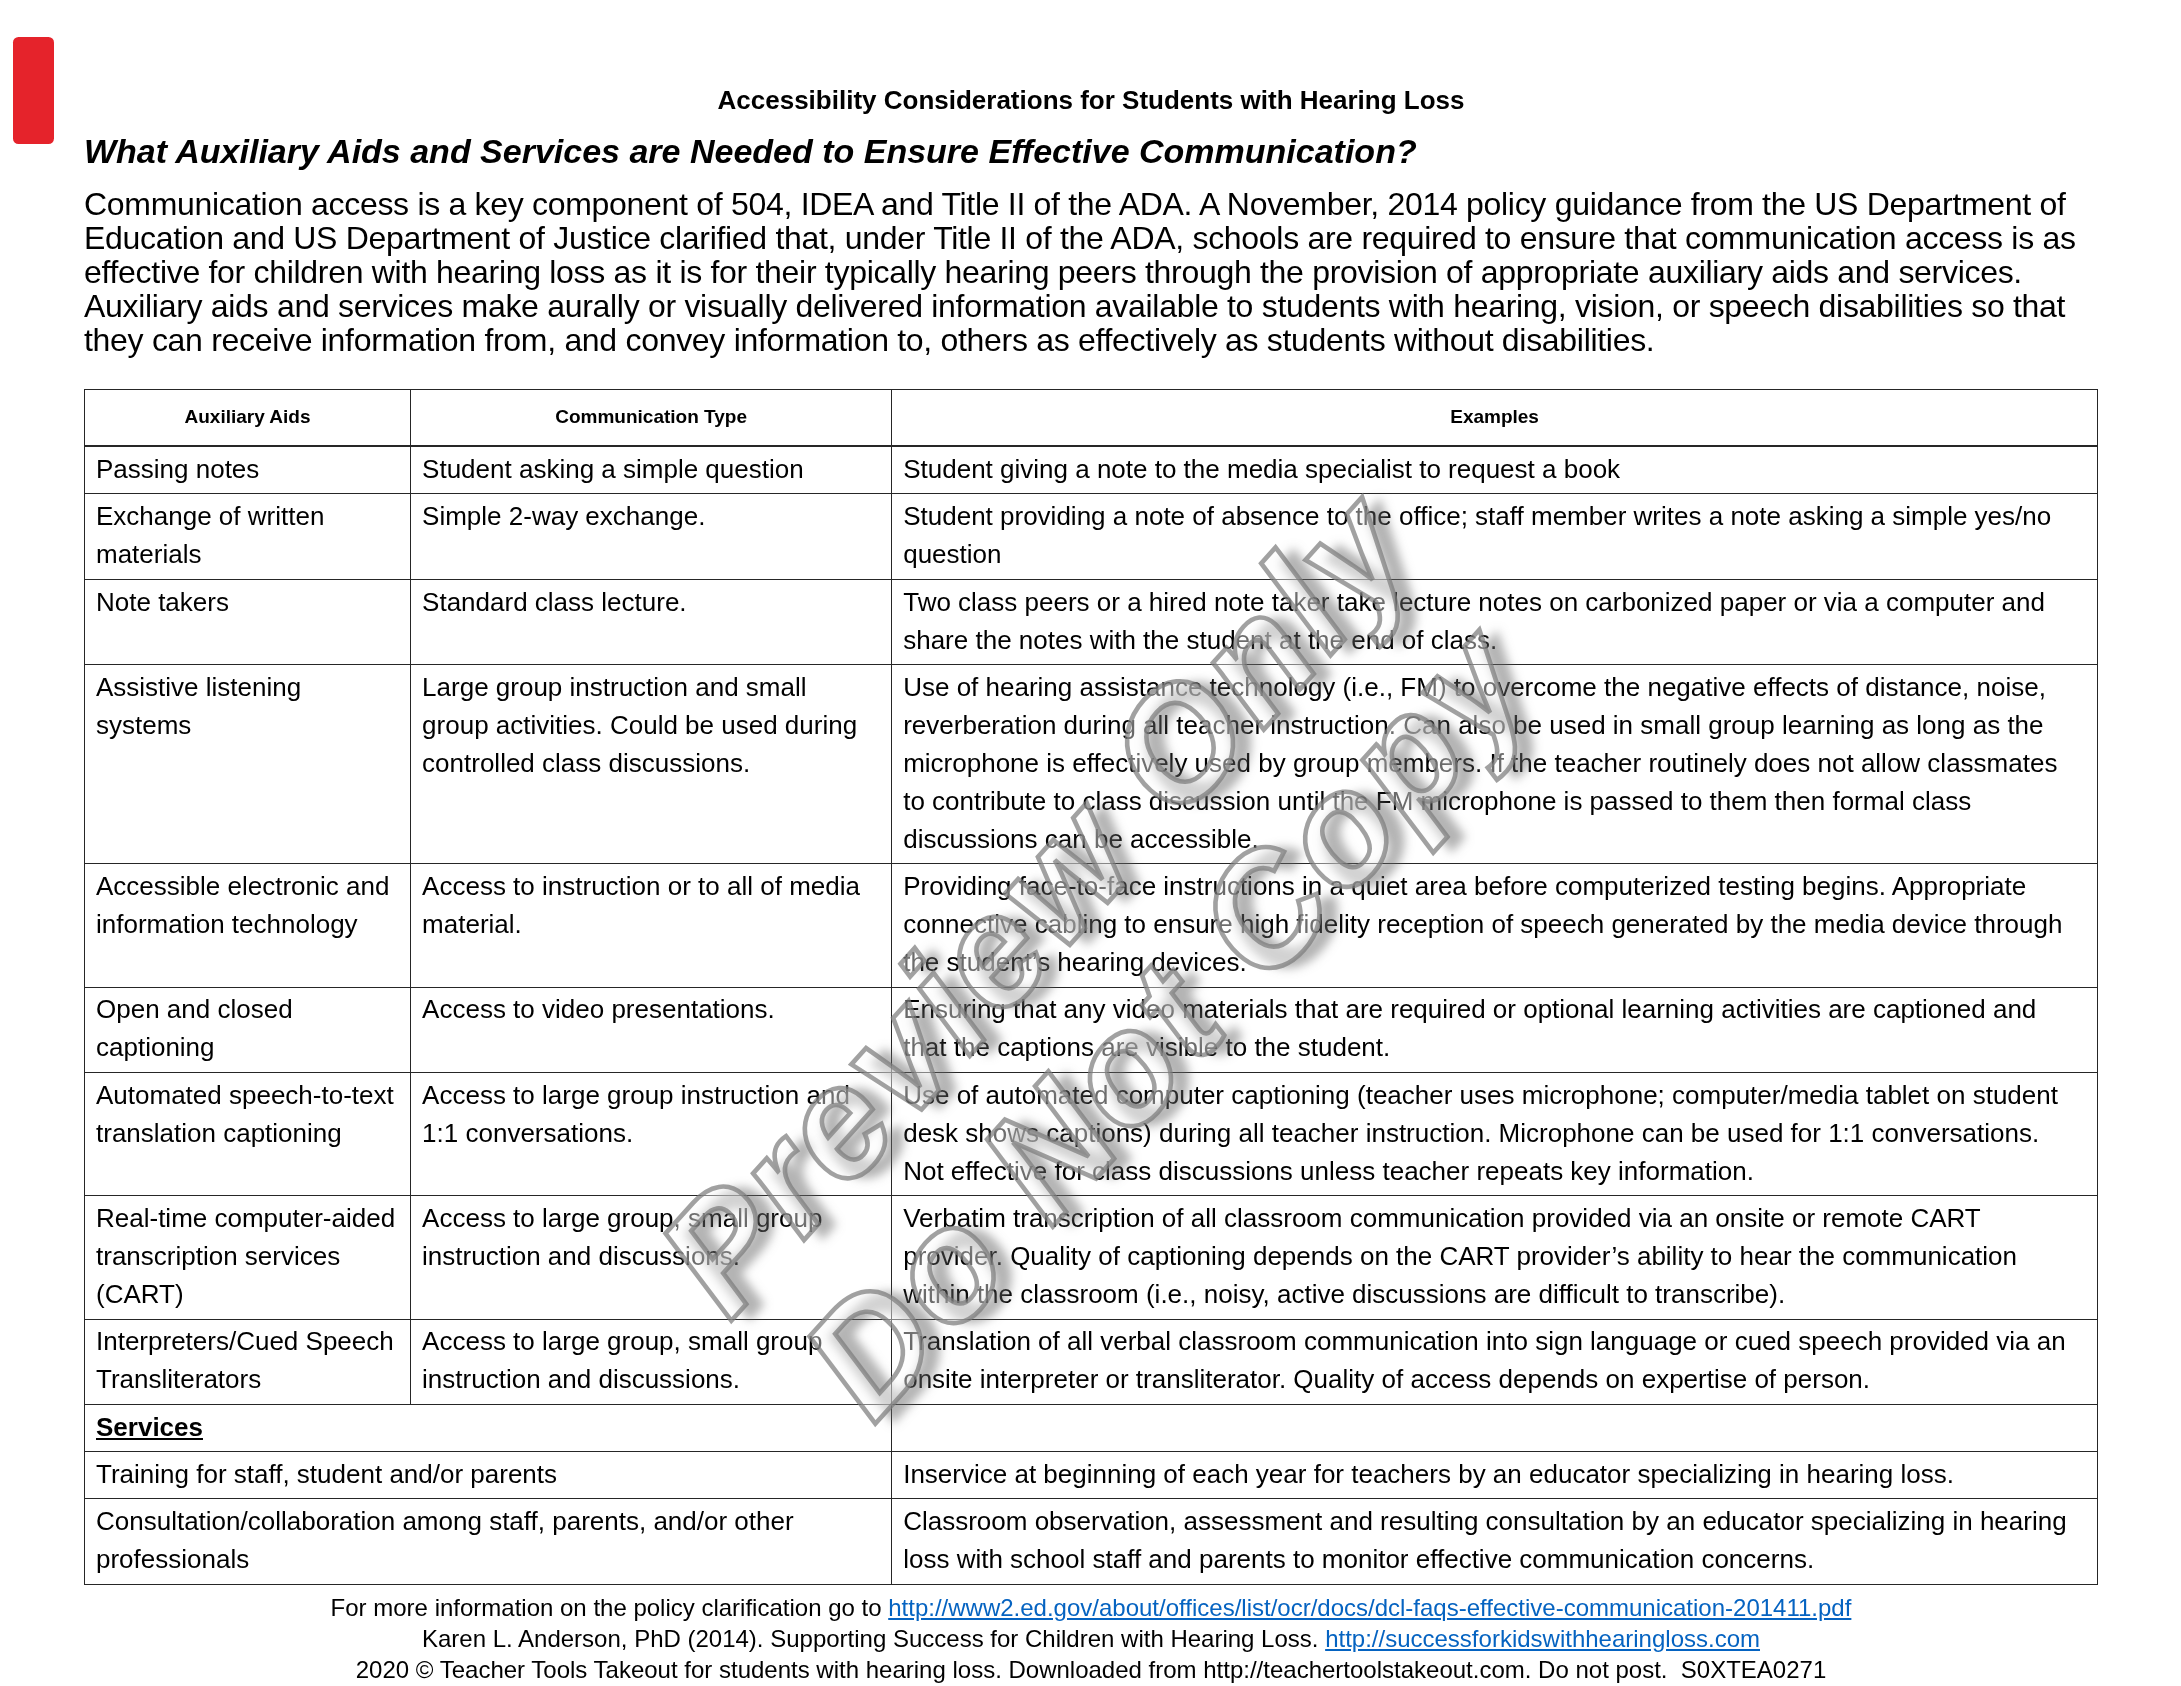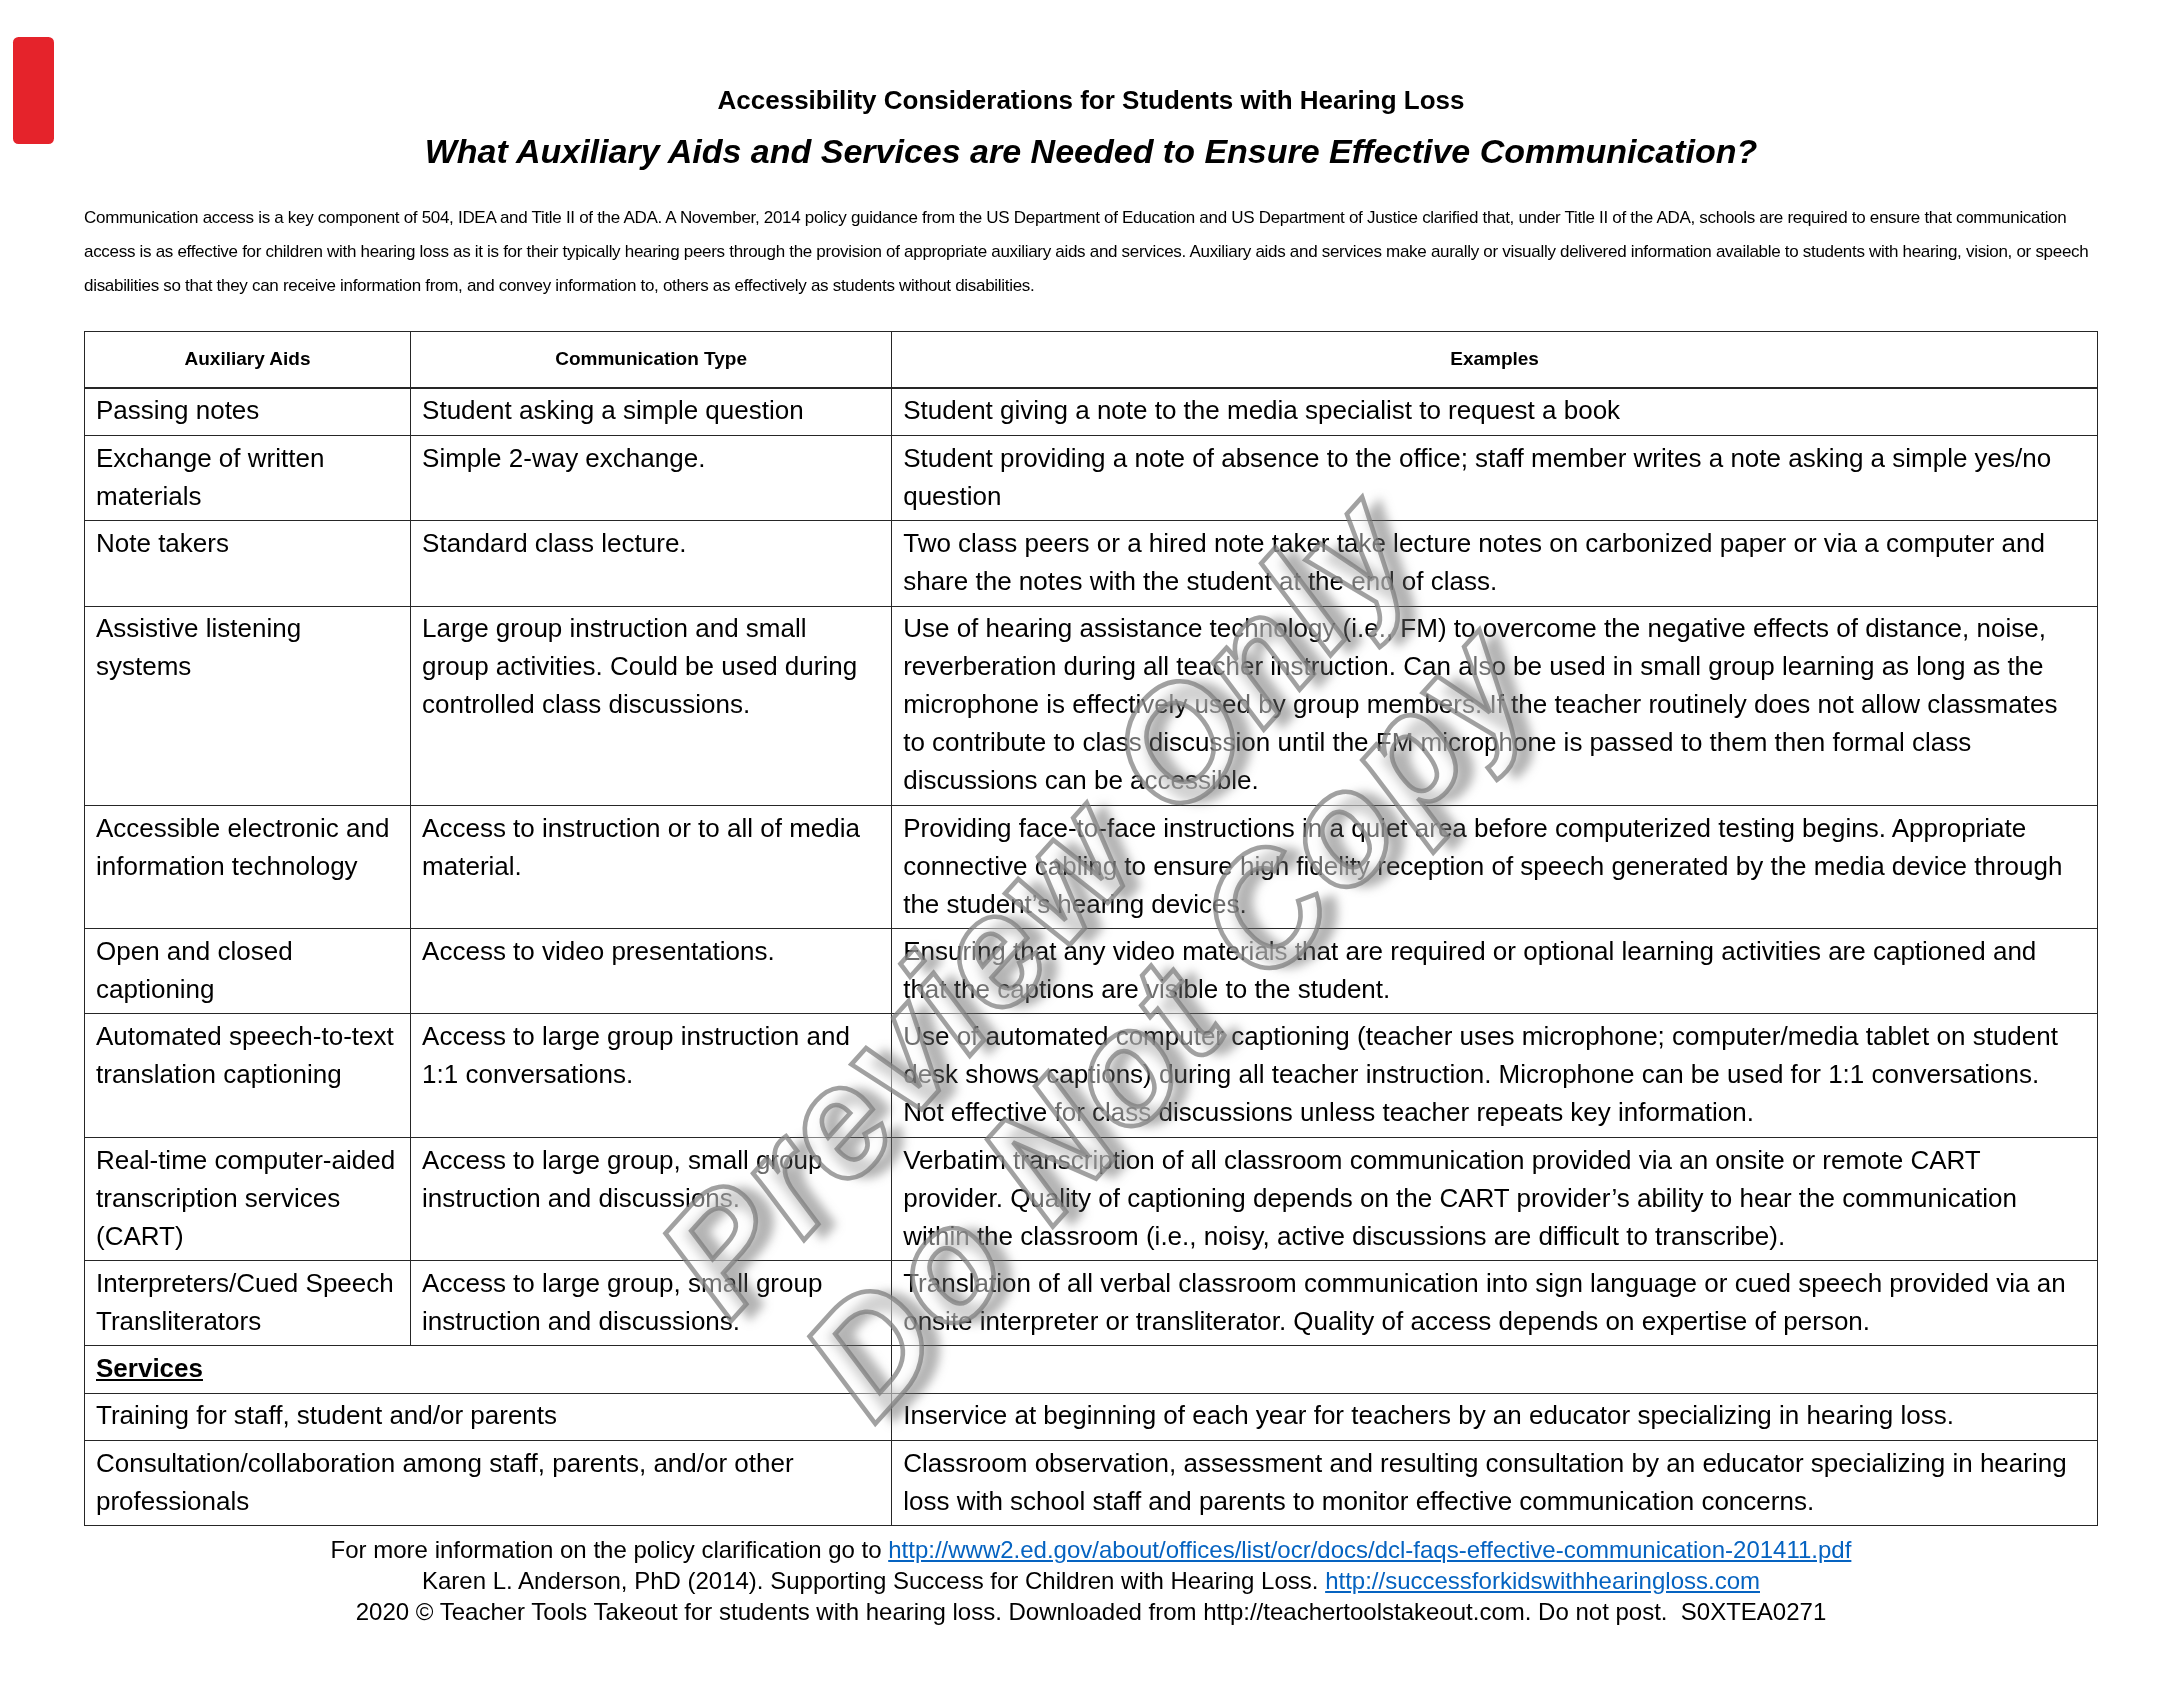--- a/index.html
+++ b/index.html
@@ -16,25 +16,25 @@
   }
   .corner-marker{
     position:absolute;left:13px;top:37px;width:41px;height:107px;
     background:var(--corner_marker);border-radius:5.5px;
   }
   .doc{padding:79px 84px 0 84px;position:relative;}
   .title{
     text-align:center;font-size:26px;font-weight:bold;line-height:42px;margin:0;
   }
   .subtitle{
-    text-align:center;font-size:34px;font-weight:bold;font-style:italic;line-height:42px;
+    font-size:34px;font-weight:bold;font-style:italic;line-height:42px;
     margin:9.2px 0 0 0;
   }
   .intro{
-    margin-top:29px;font-size:17px;line-height:34px;letter-spacing:-0.3px;text-align:left;
+    margin-top:15px;font-size:32px;line-height:34px;letter-spacing:-0.3px;text-align:left;
   }
   table.aids{
     width:100%;border-collapse:collapse;table-layout:fixed;margin-top:27.5px;
   }
   table.aids col.c1{width:16.2%;}
   table.aids col.c2{width:23.9%;}
   table.aids col.c3{width:59.9%;}
   table.aids th, table.aids td{
     border:1.8px solid var(--border);
     vertical-align:top;

